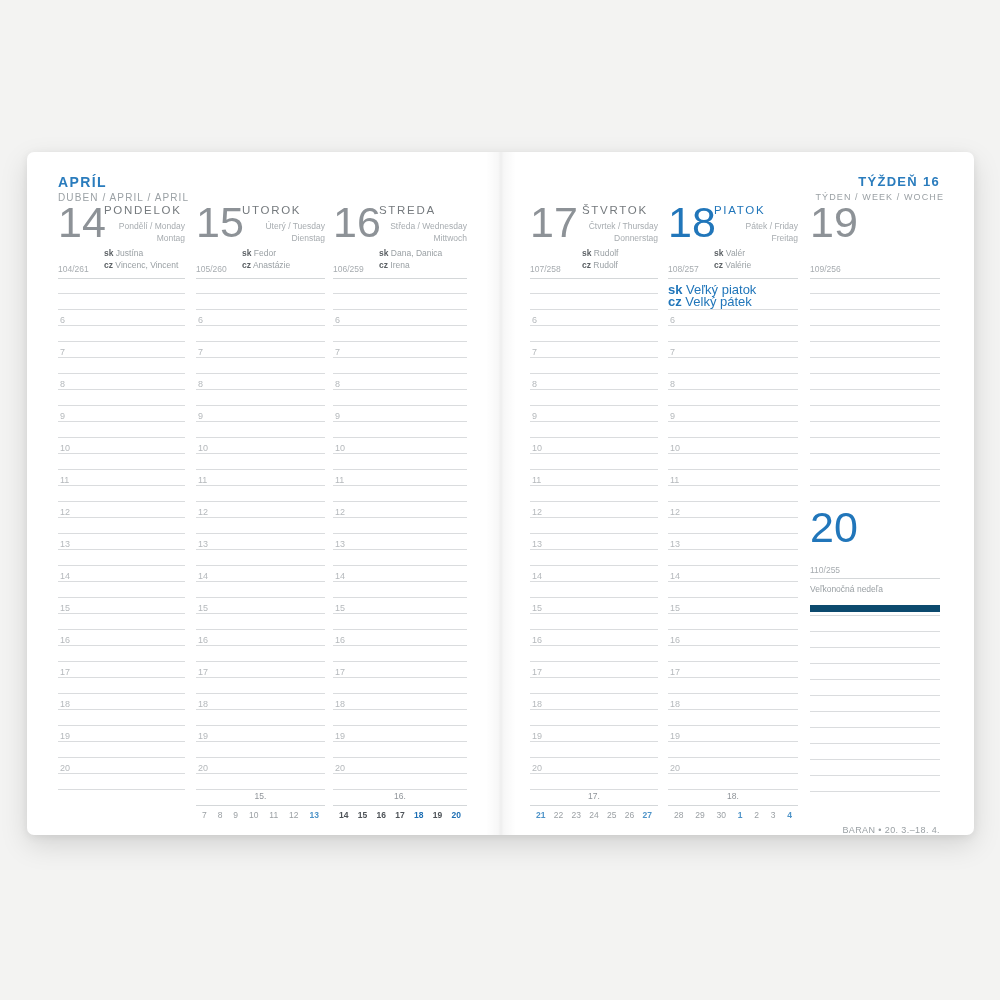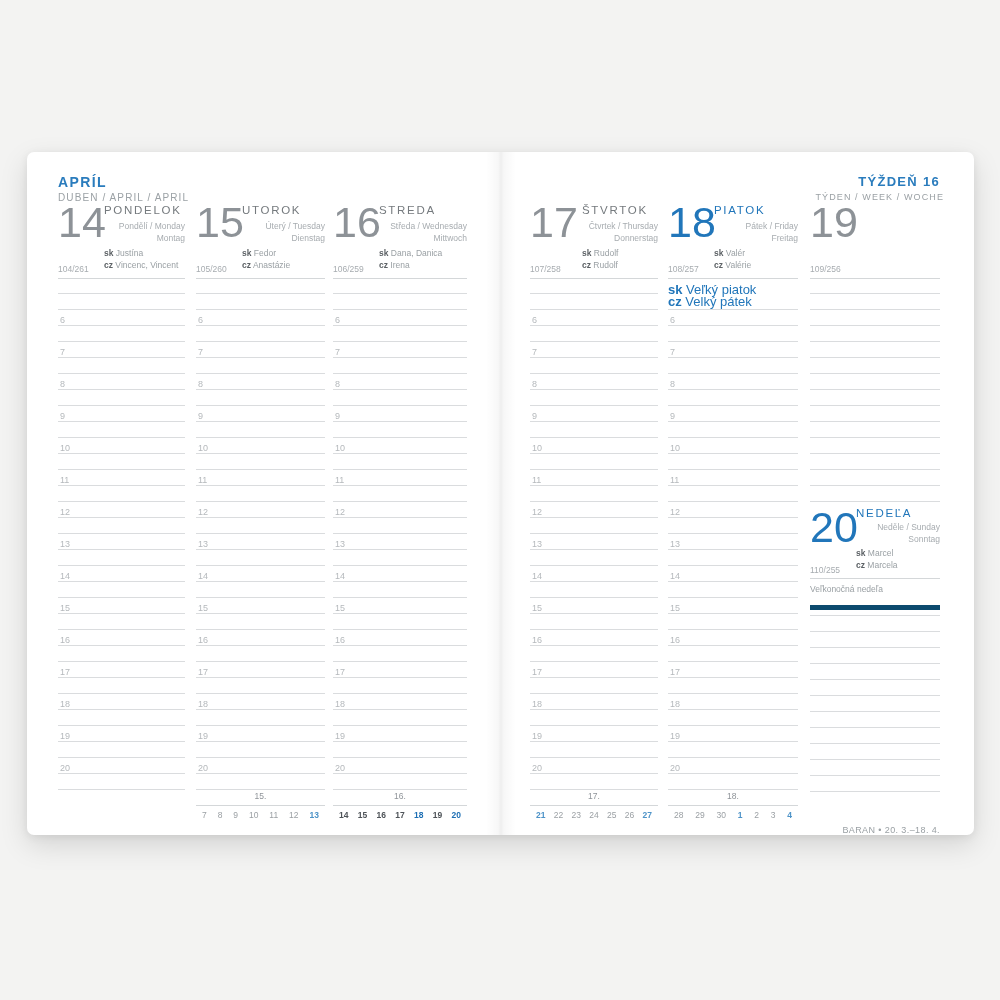--- a/index.html
+++ b/index.html
@@ -67,21 +67,21 @@
   .holiday-line b{font-weight:700;}
   
   .sat-grid{top:78px;height:224px;}
   .sun-head{position:absolute;top:305px;left:0;right:0;height:73px;border-bottom:1px solid #d4d7d9;}
   .sun-head .day-meta{top:2px;}
   .sun-head .sub1{margin-top:3px;}
   .sun-head .namedays{margin-top:3px;}
   .sun-head .ordinal{bottom:3px;}
   .sun-holiday{
     position:absolute;top:378px;left:0;right:0;height:21px;
-    border-bottom:5px solid #0c4a6e;
+    border-bottom:7px solid #0c4a6e;
     font-size:8.5px;line-height:11px;color:#9aa0a4;padding-top:6px;
   }
   .sun-grid{top:400px;height:192px;}
   
   .minical{position:absolute;left:0;right:0;top:590px;}
   .mini-label{
     height:15px;border-bottom:1px solid #d4d7d9;
     text-align:center;font-size:8.5px;line-height:12px;color:#8f9499;
   }
   .mini-days{display:flex;justify-content:space-between;padding:4px 6px 0 6px;}
@@ -325,29 +325,20 @@
 
   <div class="col" style="left:783px;width:130px;">
     <div class="day-head">
       <div class="day-num">19</div>
       <div class="ordinal">109/256</div>
     </div>
     <div class="ruled sat-grid"></div>
 
     <div class="sun-head accent">
       <div class="day-num">20</div>
-      <div class="day-meta">
-        <div class="day-name">NEDEĽA</div>
-        <div class="day-sub sub1">Neděle / Sunday</div>
-        <div class="day-sub">Sonntag</div>
-        <div class="namedays">
-          <div class="nameday"><b>sk</b> <span>Marcel</span></div>
-          <div class="nameday"><b>cz</b> <span>Marcela</span></div>
-        </div>
-      </div>
       <div class="ordinal">110/255</div>
     </div>
     <div class="sun-holiday">Veľkonočná nedeľa</div>
     <div class="ruled sun-grid"></div>
 
     <div class="zodiac">BARAN • 20. 3.–18. 4.</div>
   </div>
 
   <div class="gutter"></div>
 </div>

